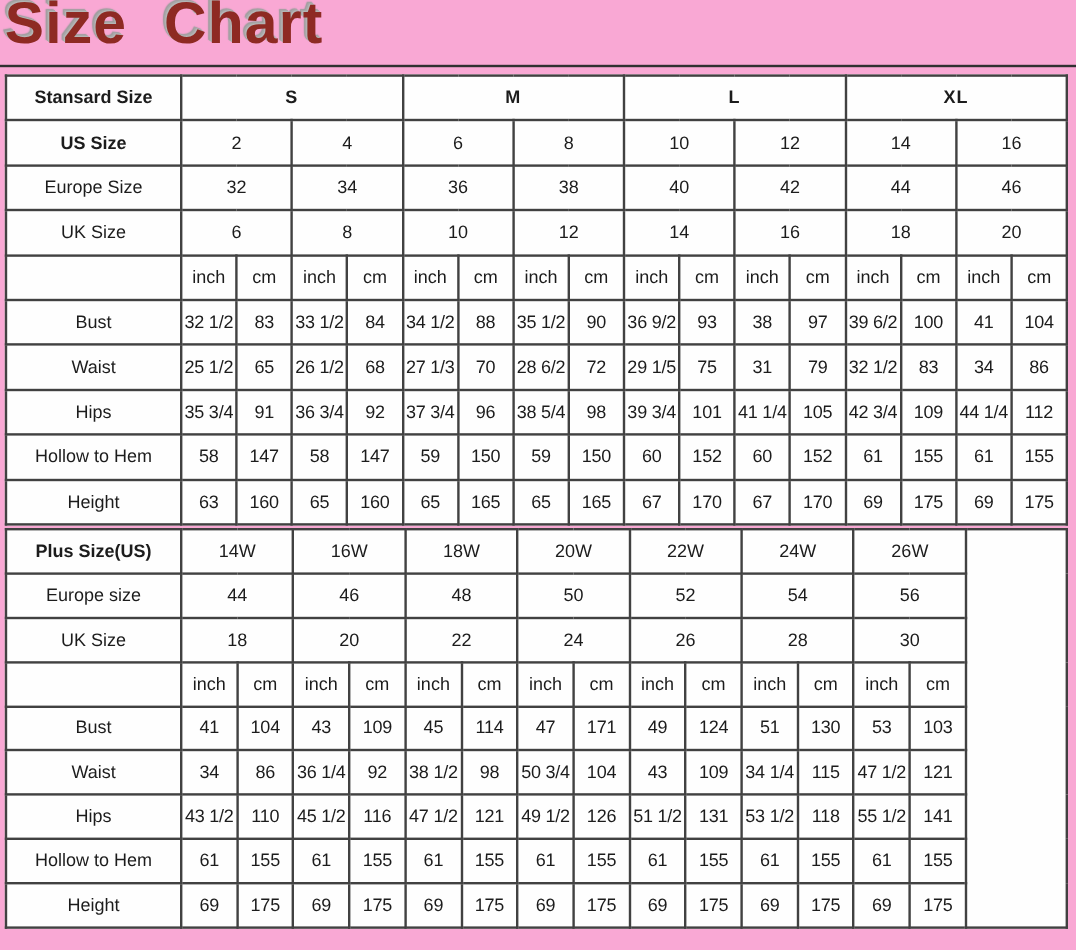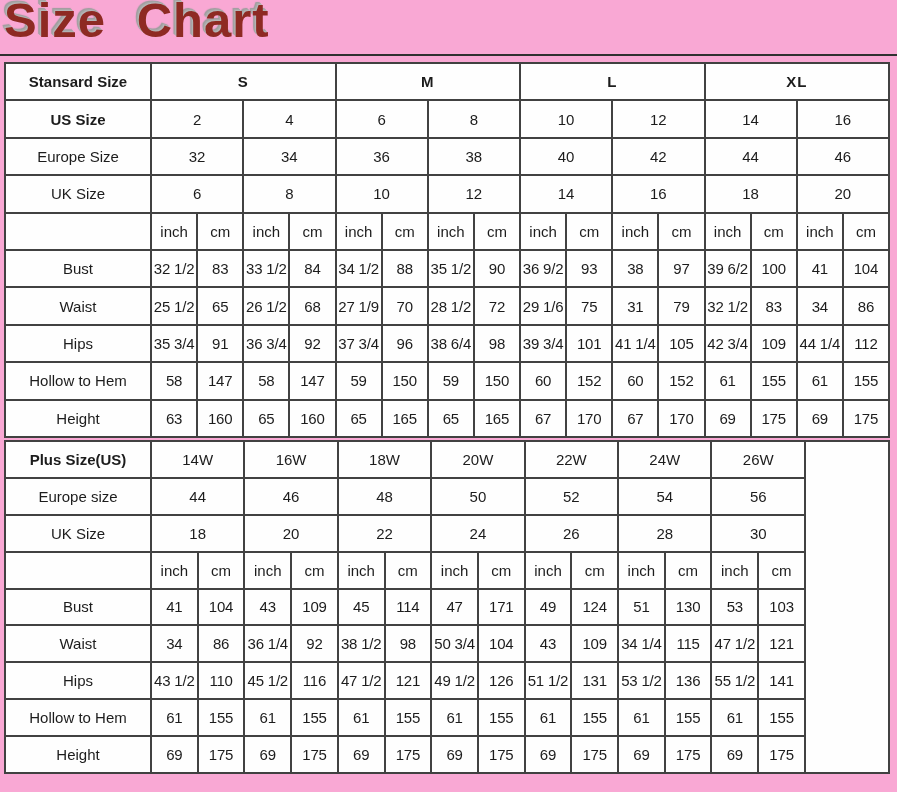--- a/index.html
+++ b/index.html
@@ -140,42 +140,42 @@
           <td class="m">100</td>
           <td class="m">41</td>
           <td class="m">104</td>
         </tr>
         <tr>
           <td>Waist</td>
           <td class="m">25 1/2</td>
           <td class="m">65</td>
           <td class="m">26 1/2</td>
           <td class="m">68</td>
-          <td class="m">27 1/9</td>
+          <td class="m">27 1/3</td>
           <td class="m">70</td>
-          <td class="m">28 1/2</td>
+          <td class="m">28 6/2</td>
           <td class="m">72</td>
-          <td class="m">29 1/6</td>
+          <td class="m">29 1/5</td>
           <td class="m">75</td>
           <td class="m">31</td>
           <td class="m">79</td>
           <td class="m">32 1/2</td>
           <td class="m">83</td>
           <td class="m">34</td>
           <td class="m">86</td>
         </tr>
         <tr>
           <td>Hips</td>
           <td class="m">35 3/4</td>
           <td class="m">91</td>
           <td class="m">36 3/4</td>
           <td class="m">92</td>
           <td class="m">37 3/4</td>
           <td class="m">96</td>
-          <td class="m">38 6/4</td>
+          <td class="m">38 5/4</td>
           <td class="m">98</td>
           <td class="m">39 3/4</td>
           <td class="m">101</td>
           <td class="m">41 1/4</td>
           <td class="m">105</td>
           <td class="m">42 3/4</td>
           <td class="m">109</td>
           <td class="m">44 1/4</td>
           <td class="m">112</td>
         </tr>
@@ -328,21 +328,21 @@
           <td class="m">110</td>
           <td class="m">45 1/2</td>
           <td class="m">116</td>
           <td class="m">47 1/2</td>
           <td class="m">121</td>
           <td class="m">49 1/2</td>
           <td class="m">126</td>
           <td class="m">51 1/2</td>
           <td class="m">131</td>
           <td class="m">53 1/2</td>
-          <td class="m">136</td>
+          <td class="m">118</td>
           <td class="m">55 1/2</td>
           <td class="m">141</td>
         </tr>
         <tr>
           <td>Hollow to Hem</td>
           <td class="m">61</td>
           <td class="m">155</td>
           <td class="m">61</td>
           <td class="m">155</td>
           <td class="m">61</td>

